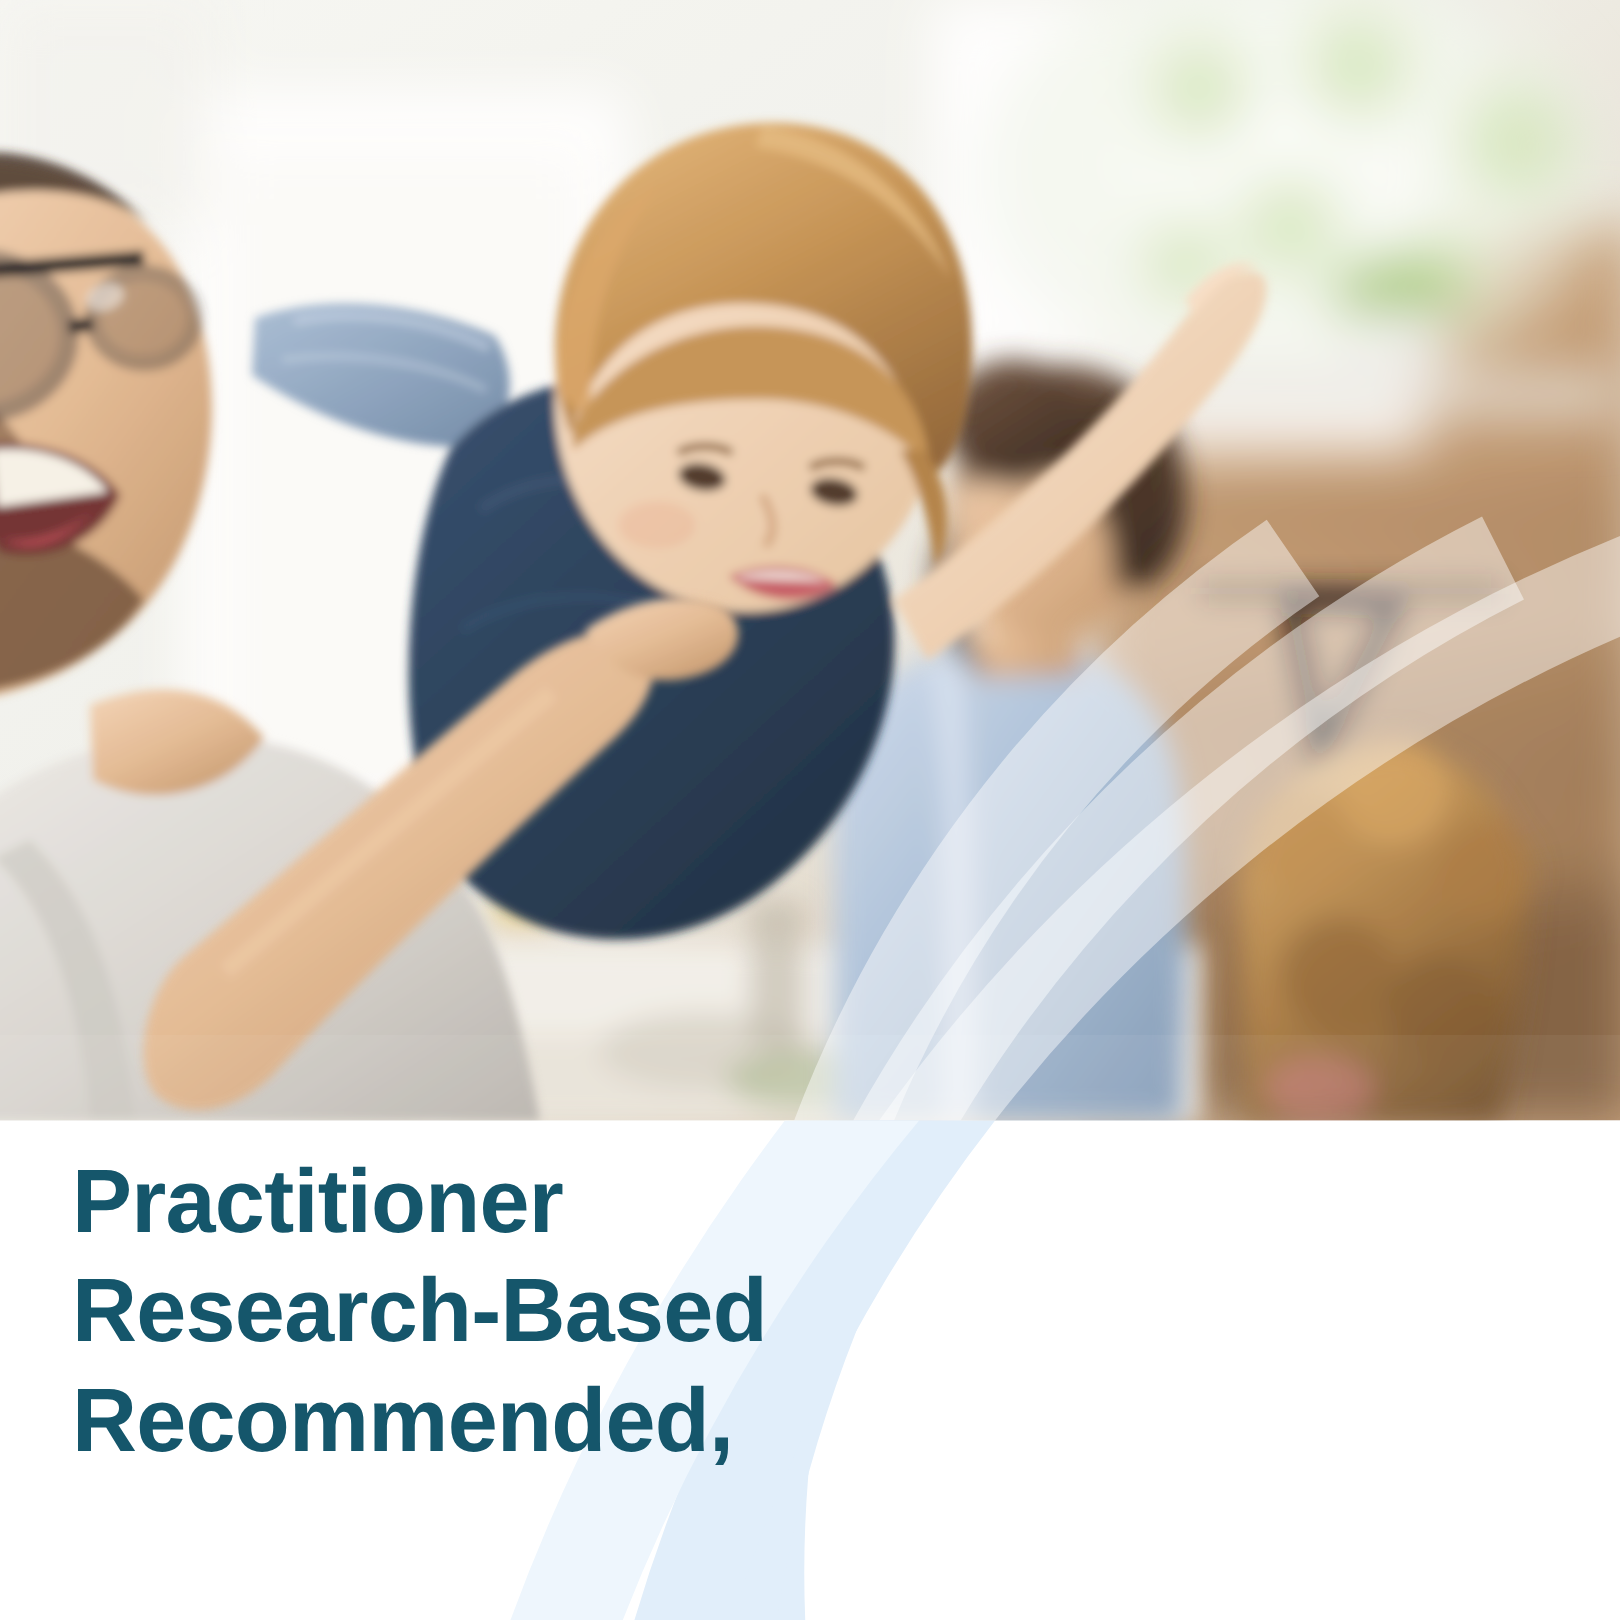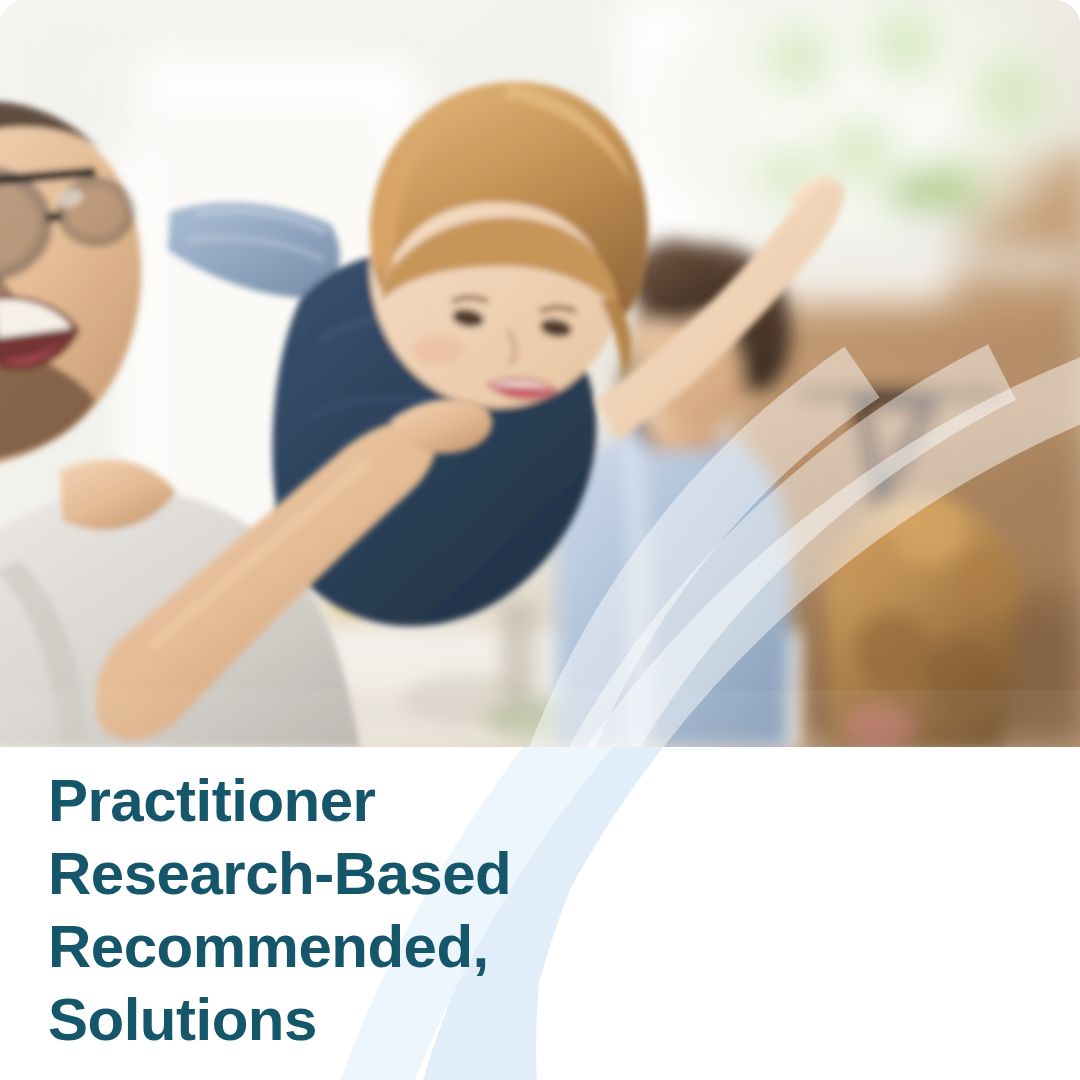--- a/index.html
+++ b/index.html
@@ -10,21 +10,20 @@
     font-family:"Liberation Sans", sans-serif;
     overflow:hidden;
   }
 
   
   .canvas{
     position:relative;
     width:1080px; height:1080px;
     overflow:hidden;
     background:#ffffff;
-    border-radius:25px;
   }
 
   
   .photo{
     position:absolute;
     left:0; top:0;
     width:1080px; height:747px;
     overflow:hidden;
     background:#ece7e0;
   }
@@ -347,18 +346,17 @@
       <g fill="none" stroke="#eef6fd" stroke-width="70">
         <path d="M300 860 A 1240 1240 0 0 1 1200 -420"></path>
       </g>
     </svg>
   </div>
 
   <div class="headline">
     <span class="line">Practitioner</span>
     <span class="line">Research-Based</span>
     <span class="line">Recommended,</span>
-    <span class="line">Solutions</span>
   </div>
 
   <span class="sr">A laughing bearded man with dark glasses holds a young blonde child up in the air like an airplane, arms outstretched, inside a bright kitchen; a woman with dark hair in a bun and a light blue chambray shirt and a curly-haired child are blurred in the background near a brick wall and a sunlit window with green foliage.</span>
 
 </div>
 
 </body></html>

